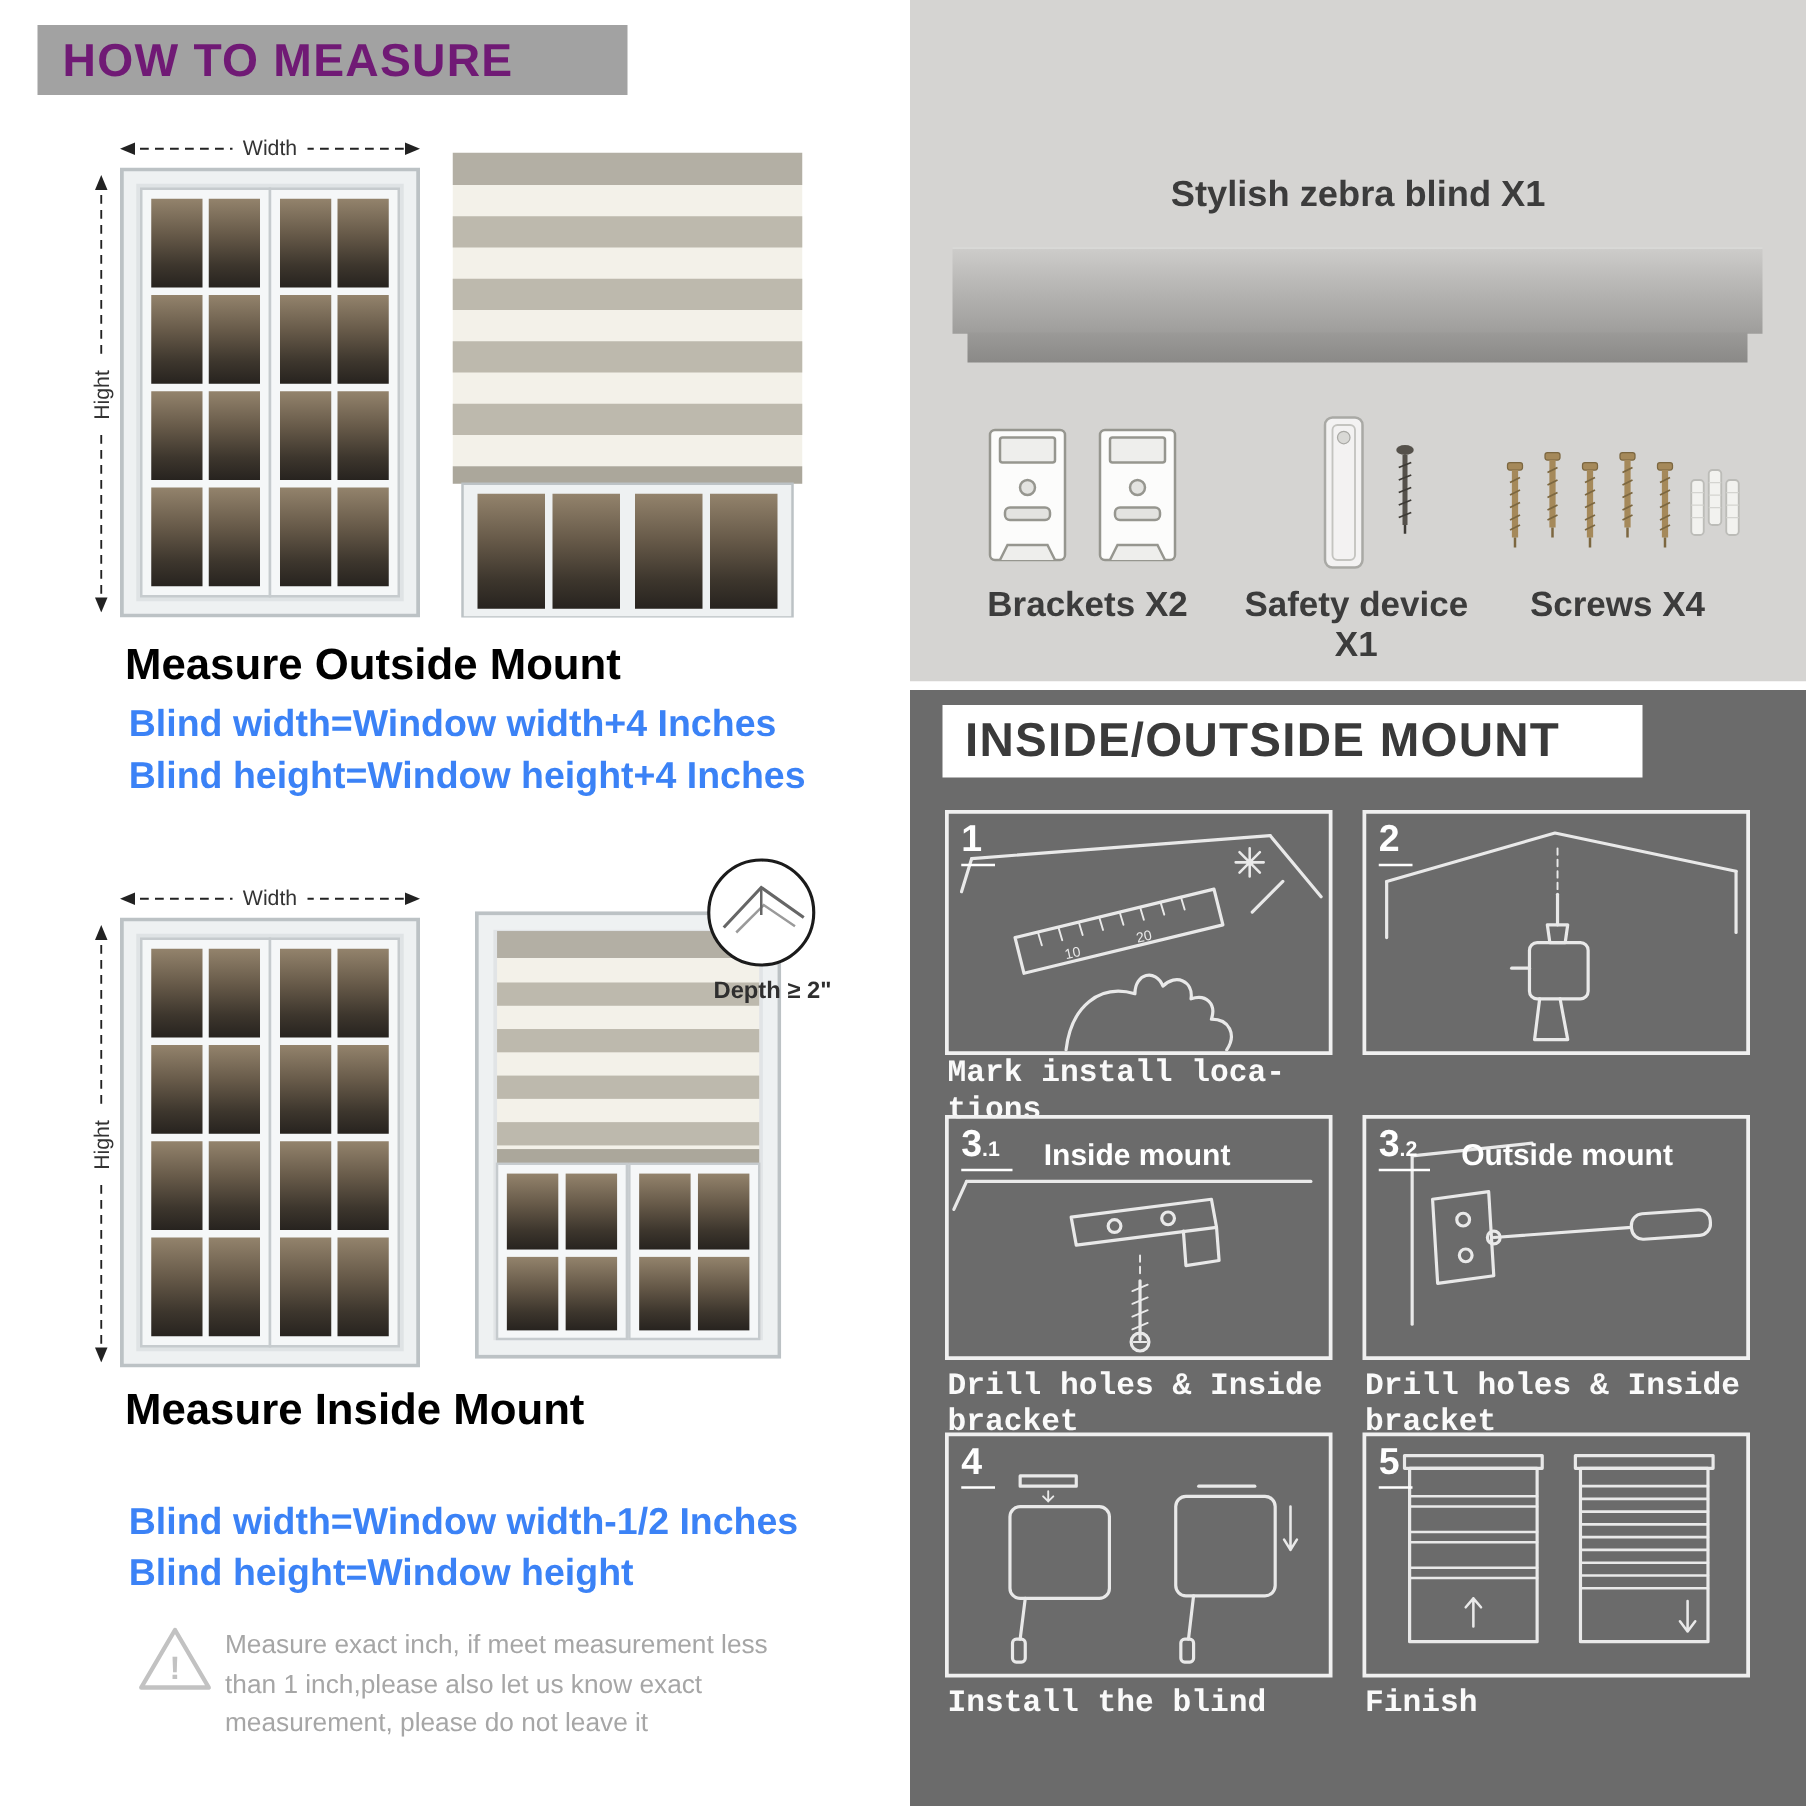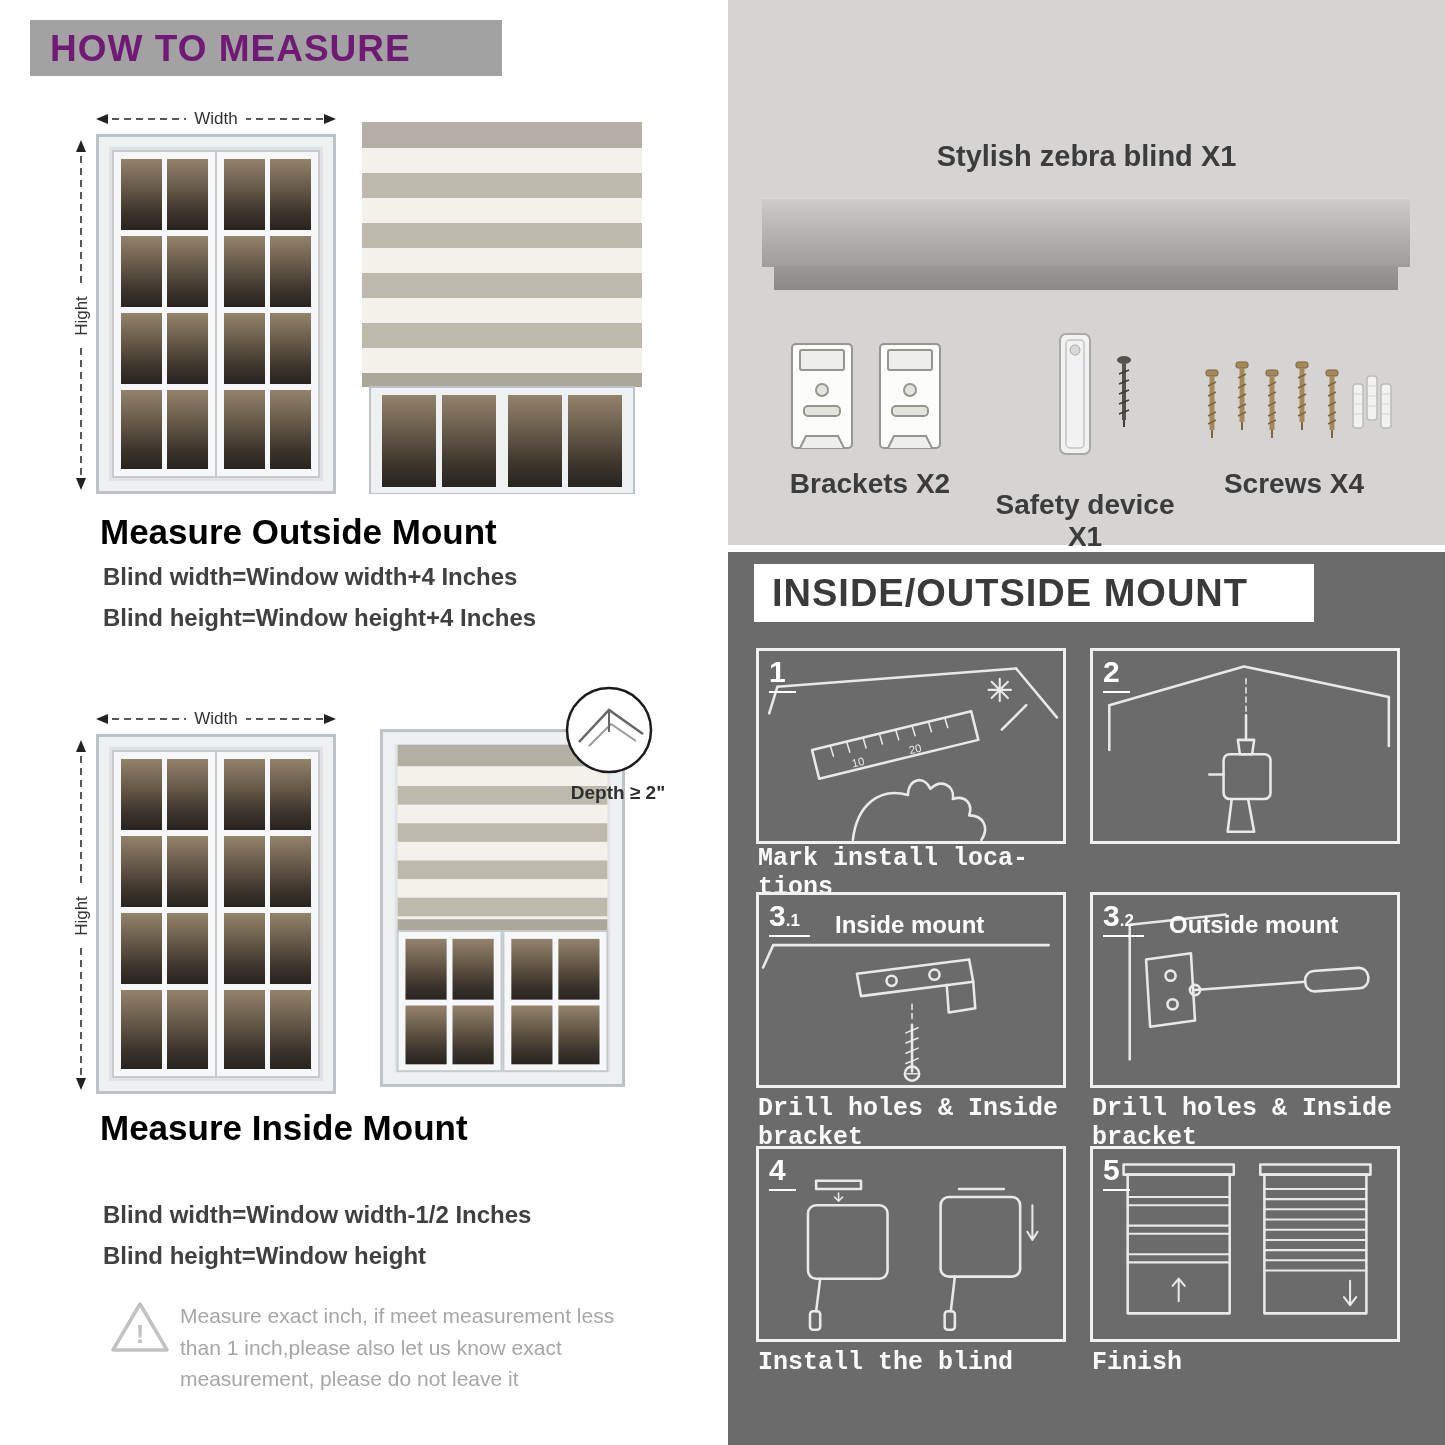--- a/index.html
+++ b/index.html
@@ -7,21 +7,21 @@
         font-family:"Liberation Sans",sans-serif;}
   .abs{position:absolute;}
 
   
   .col-left{position:absolute;left:0;top:0;width:716px;height:1445px;background:#fff;}
   .banner-left{position:absolute;left:30px;top:8px;width:452px;height:56px;background:#a2a2a2;
                color:#701a75;font-size:37px;font-weight:bold;line-height:57px;padding-left:20px;
                letter-spacing:1px;margin-top:12px;}
   .fig{position:absolute;left:0;width:716px;height:410px;}
   .measure-title{margin:0;position:absolute;left:100px;font-size:35px;font-weight:bold;color:#000000;}
-  .formula{margin:0;position:absolute;left:103px;font-size:24px;font-weight:bold;color:#404040;}
+  .formula{margin:0;position:absolute;left:103px;font-size:30px;font-weight:bold;color:#3b82f6;}
   .depth-label{position:absolute;font-size:19px;font-weight:bold;color:#2f2f2f;width:120px;text-align:center;}
   .note-text{position:absolute;left:180px;top:1300px;width:448px;font-size:21px;color:#a6a6a6;line-height:1.5;}
 
   
   .col-right{position:absolute;left:728px;top:0;width:717px;height:1445px;}
   .included{position:absolute;left:0;top:0;width:717px;height:545px;background:#d5d4d2;}
   .banner-included{position:absolute;left:26px;top:24px;width:452px;height:54px;background:#c7c6c4;
                    color:#f2f1ef;font-size:36px;font-weight:bold;line-height:55px;padding-left:22px;
                    letter-spacing:2px;}
   .blind-label{position:absolute;left:0;top:140px;width:717px;text-align:center;
@@ -227,21 +227,21 @@
         <use href="#scr" x="44" y="14"></use>
         <use href="#scr" x="74" y="22"></use>
         <use href="#scr" x="104" y="14"></use>
         <use href="#scr" x="134" y="22"></use>
         <use href="#anc" x="160" y="36"></use>
         <use href="#anc" x="174" y="28"></use>
         <use href="#anc" x="188" y="36"></use>
       </svg>
 
       <div class="item-label" style="left:52px;width:180px;">Brackets X2</div>
-      <div class="item-label" style="left:250px;width:214px;margin-top:21px;">Safety device X1</div>
+      <div class="item-label" style="left:250px;width:214px;">Safety device X1</div>
       <div class="item-label" style="left:486px;width:160px;">Screws X4</div>
     </div>
 
     <div class="mount">
       <div class="banner-mount">INSIDE/OUTSIDE MOUNT</div>
 
       <div class="step-box" style="left:28px;top:96px;">
         <svg class="step-art" viewBox="0 0 298 184">
           <g fill="none" stroke="#e9e9e9" stroke-width="2.5" stroke-linecap="round" stroke-linejoin="round">
             <path d="M18 34 L252 16"></path>

